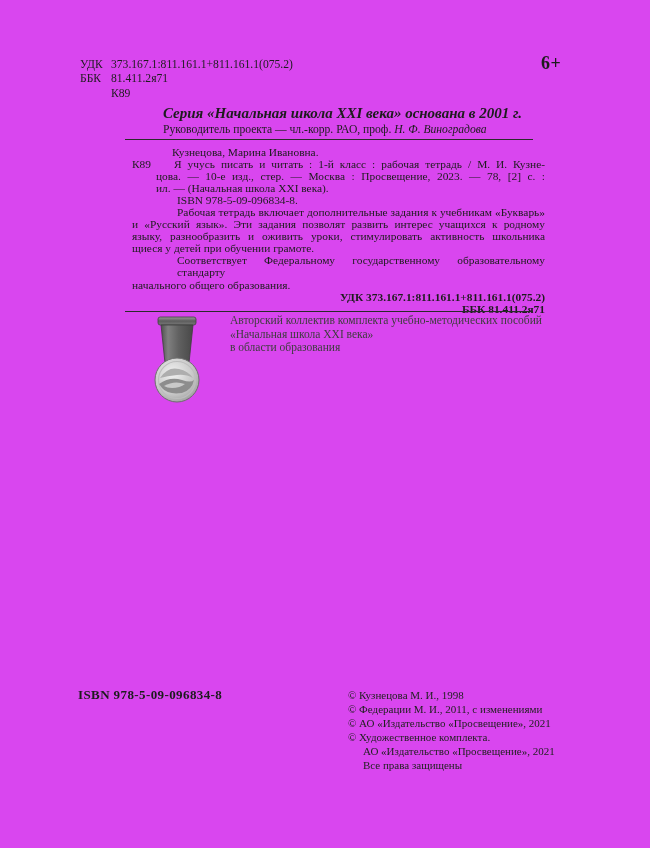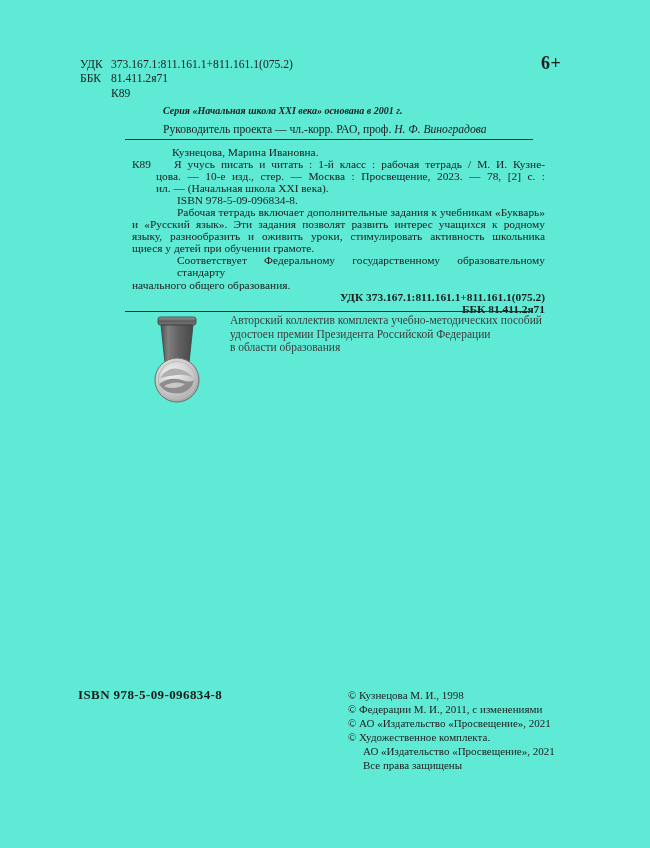--- a/index.html
+++ b/index.html
@@ -1,25 +1,25 @@
 <!DOCTYPE html>
 <html><head>
 <meta charset="utf-8">
 <style>
   html,body{margin:0;padding:0;background:#ffffff;}
-  .page{position:relative;width:650px;height:848px;background:#5eead4;overflow:hidden;
+  .page{position:relative;width:650px;height:848px;background:#d946ef;overflow:hidden;
         font-family:"Liberation Serif","DejaVu Serif",serif;color:#1c1c1c;}
   .abs{position:absolute;}
   
   .top-meta{left:80px;top:58px;font-size:11.6px;line-height:14.4px;}
   .top-meta .lbl{display:inline-block;width:31px;}
   
   .age{left:541px;top:53px;font-size:18px;font-weight:bold;letter-spacing:0.5px;}
   
-  .series{left:163px;top:105px;font-size:10px;font-weight:bold;font-style:italic;}
+  .series{left:163px;top:105px;font-size:15px;font-weight:bold;font-style:italic;}
   .lead{left:163px;top:123px;font-size:11.6px;}
   .lead .it{font-style:italic;margin-top:43px;}
   .rule{left:125px;width:408px;height:0;border-top:1.4px solid #2a2a2a;}
   .rule1{top:139px;}
   .rule2{top:311px;}
   
   .bib{left:132px;top:146px;width:413px;font-size:11.4px;line-height:12.05px;}
   .k89{position:absolute;left:0;top:12px;}
   .hdr{margin-left:40px;font-weight:normal;}
   .ln{text-align:justify;text-align-last:justify;white-space:normal;}
@@ -97,21 +97,21 @@
     <rect x="6" y="1" width="38" height="8" rx="2.2" fill="url(#barG)" stroke="#404040" stroke-width="0.8"></rect>
     <polygon points="9,9 41,9 37,47 13,47" fill="url(#ribG)" stroke="#3d3d3d" stroke-width="0.8"></polygon>
     <circle cx="25" cy="64" r="22" fill="url(#medG)" stroke="#6e6e6e" stroke-width="1"></circle>
     <circle cx="25" cy="64" r="18.5" fill="none" stroke="#bdbdbd" stroke-width="1.2"></circle>
     <path d="M8,62 Q16,50 27,53 Q36,55 41,62 Q34,58 25,59 Q15,60 8,62 Z" fill="#aeaeae"></path>
     <path d="M7,68 Q18,60 30,64 Q39,67 42,64 Q40,74 30,77 Q16,79 10,72 Z" fill="#8d8d8d"></path>
     <path d="M12,70 Q22,64 33,68 Q28,72 20,72 Q15,72 12,70 Z" fill="#c9c9c9"></path>
   </svg>
   <div class="abs award-text">
     <div>Авторский коллектив комплекта учебно-методических пособий</div>
-    <div>удостоен премии Президента Российской Федерации</div>
+    <div>«Начальная школа XXI века»</div>
     <div>в области образования</div>
   </div>
 
   <div class="abs footer-isbn">ISBN 978-5-09-096834-8</div>
   <div class="abs copyrights">
     <div>© Кузнецова М. И., 1998</div>
     <div>© Федерации М. И., 2011, с изменениями</div>
     <div>© АО «Издательство «Просвещение», 2021</div>
     <div>© Художественное комплекта.</div>
     <div class="cont">АО «Издательство «Просвещение», 2021</div>

